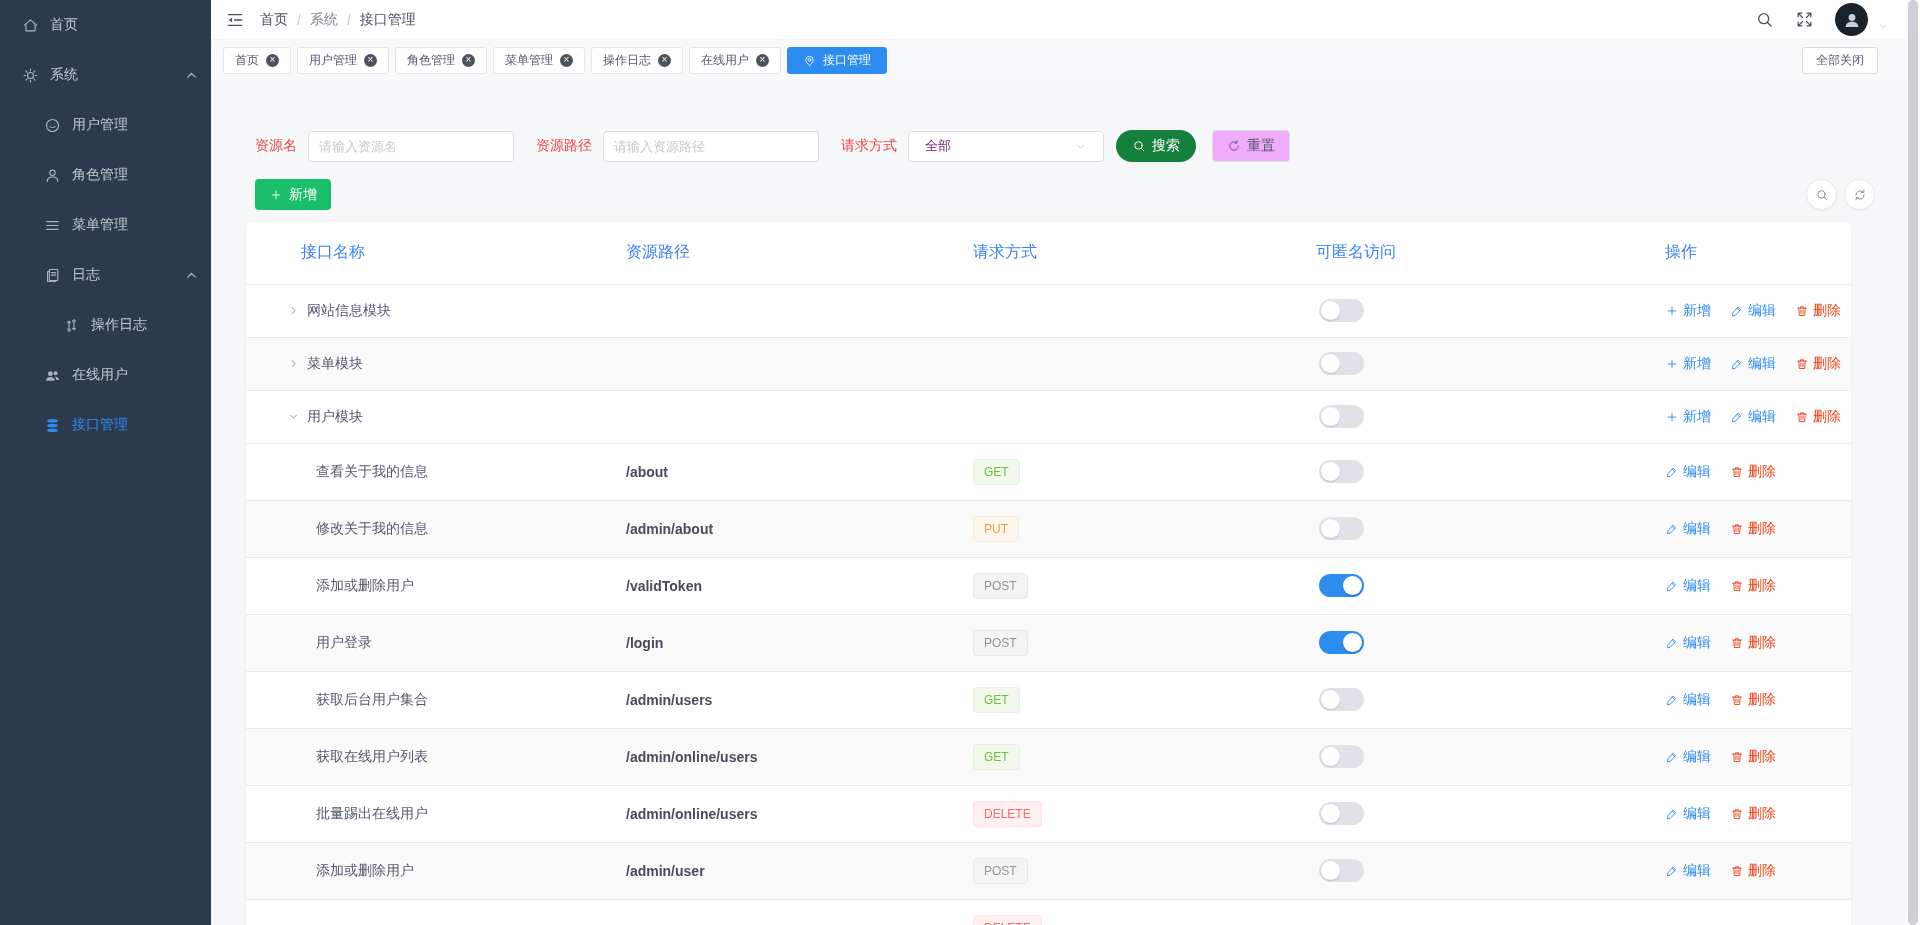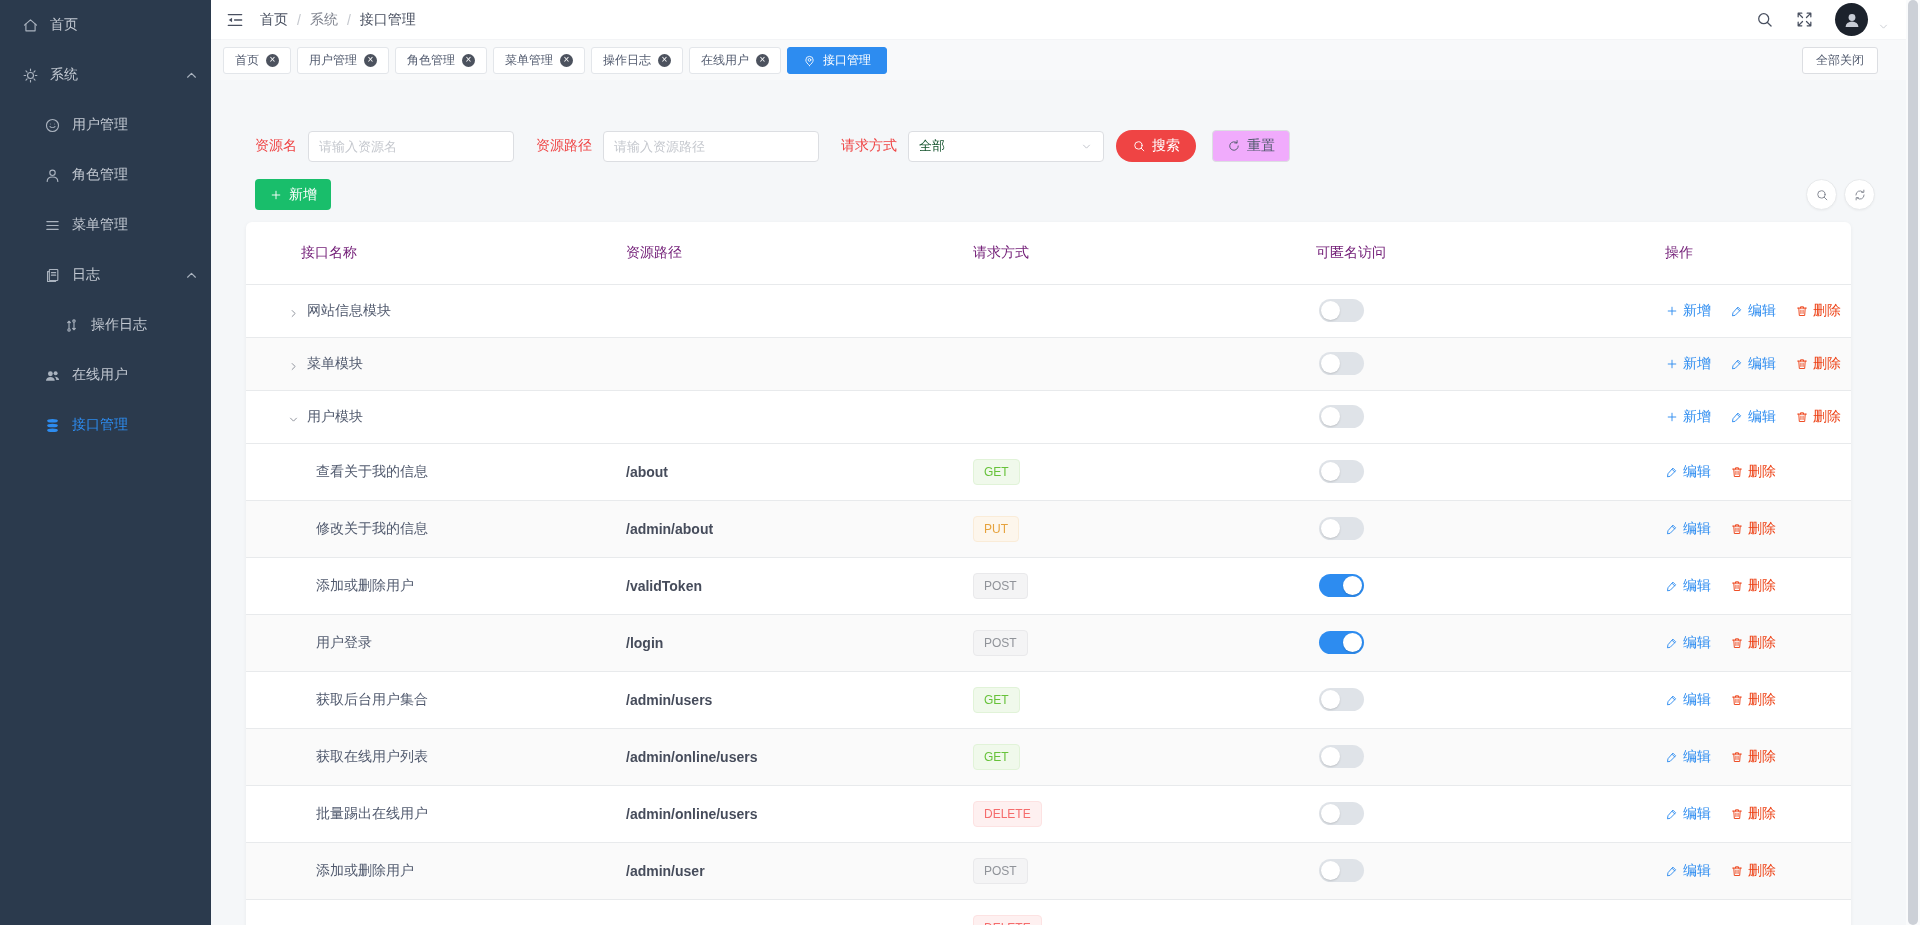--- a/index.html
+++ b/index.html
@@ -50,48 +50,48 @@
 
   
   .content { position:absolute; left:211px; top:80px; right:0; bottom:0; }
   .filter-row { display:flex; align-items:center; margin:50px 0 0 44px; font-size:14px; }
   .f-label { margin-right:11px; color:#ef4444; white-space:nowrap; }
   .f-input { width:206px; height:31px; border:1px solid #dcdee2; border-radius:4px; background:#fff;
              padding:0 10px; font-size:13px; color:#515a6e; outline:none; font-family:inherit; margin-right:22px; }
   .f-input.w2 { width:216px; }
   .f-input::placeholder { color:#c5c8ce; }
   .f-select { width:196px; height:31px; border:1px solid #dcdee2; border-radius:4px; background:#fff;
-              display:flex; align-items:center; padding:0 10px; font-size:13px; color:#14532d; cursor:pointer;text-align:center; }
+              display:flex; align-items:center; padding:0 16px; font-size:13px; color:#701a75; cursor:pointer;text-align:center; }
   .f-select .ic { margin-left:auto; color:#b8bcc4; font-size:13px; }
   .btn { height:32px; display:inline-flex; align-items:center; gap:6px; border-radius:4px; font-size:14px;
          cursor:pointer; border:1px solid transparent; font-family:inherit; }
   .btn .ic { font-size:14px; }
-  .btn-search { margin-left:12px; padding:10px 15px; background:#ef4444; color:#fff;border-radius:16px; }
+  .btn-search { margin-left:12px; padding:10px 15px; background:#15803d; color:#fff;border-radius:16px; }
   .btn-reset { margin-left:16px; padding:0 14px; background:#f0abfc; color:#515a6e; border-color:#dcdee2; }
 
   .toolbar-row { display:flex; align-items:center; margin:17px 45px 0 44px; }
   .btn-add { height:31px; padding:0 13px; background:#19be6b; color:#fff; }
   .toolbar-icons { margin-left:auto; display:flex; gap:7px; }
   .circ-btn { width:31px; height:31px; border-radius:50%; background:#fff; border:1px solid #e8eaec;
               display:flex; align-items:center; justify-content:center; color:#80848f; font-size:14px;
               box-shadow:0 1px 2px rgba(0,0,0,.04); cursor:pointer; }
 
   
   .card { margin:12px 69px 0 35px; background:#fff; border-radius:6px; box-shadow:0 1px 4px rgba(0,0,0,.05); }
   table { width:100%; border-collapse:collapse; table-layout:fixed; }
   col.c1{width:380px} col.c2{width:347px} col.c3{width:343px} col.c4{width:349px} col.c5{width:auto}
-  thead th { height:62px; text-align:left; font-weight:400; font-size:14px; color:#701a75; padding:0; }
+  thead th { height:62px; text-align:left; font-weight:400; font-size:16px; color:#3b82f6; padding:0; }
   thead th .cell { padding-left:0; }
   thead th:first-child .cell { padding-left:55px; }
   tbody tr { border-top:1px solid #e8eaec; }
   tbody tr.striped { background:#fafafa; }
   tbody td { padding:0; height:57px; font-size:14px; color:#515a6e; }
   tr.group td { height:53px; }
   .cell { display:flex; align-items:center; }
-  .name-cell.group-name { padding-left:41px;align-items:flex-end; }
+  .name-cell.group-name { padding-left:41px; }
   .name-cell.leaf-name { padding-left:70px; }
   .expander { font-size:13px; color:#80848f; margin-right:7px; cursor:pointer; display:inline-flex; }
   .path { font-weight:bold; color:#464c5b; }
   .badge { display:inline-block; padding:0 10px; height:26px; line-height:24px; border-radius:4px;
            font-size:12px; border:1px solid; }
   .switch { width:45px; height:23px; border-radius:12px; background:#dfe3e8; position:relative;
             cursor:pointer; margin-left:3px; flex:none; }
   .switch .knob { position:absolute; top:2px; left:2px; width:19px; height:19px; border-radius:50%;
                   background:#fff; box-shadow:0 1px 2px rgba(0,0,0,.15); }
   .switch.on { background:#2d8cf0; }

